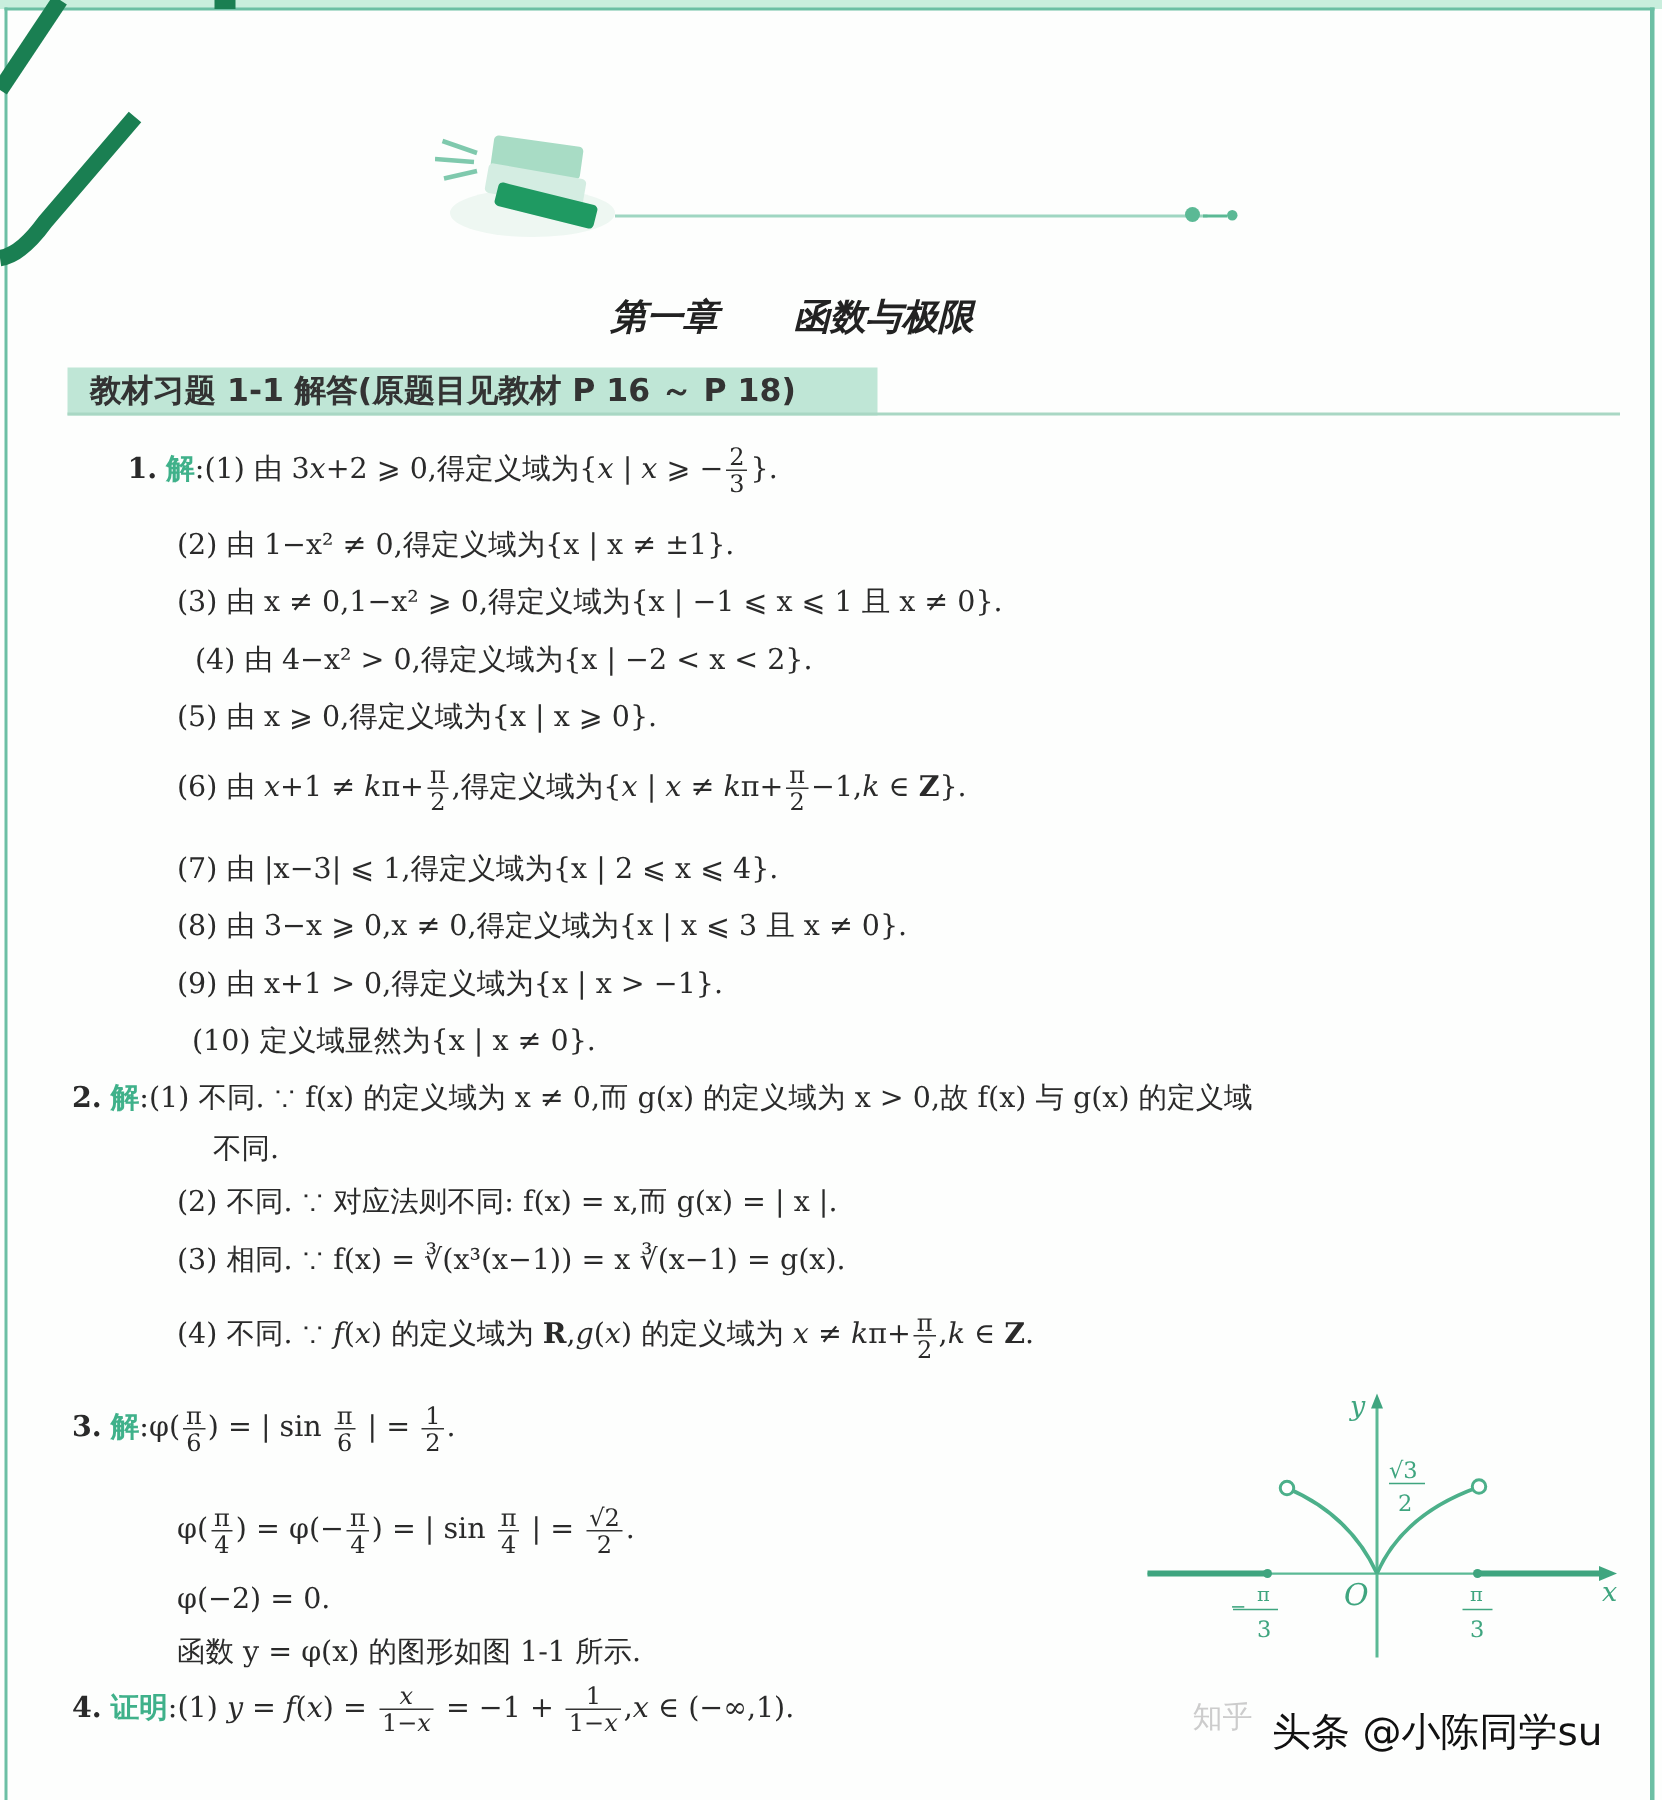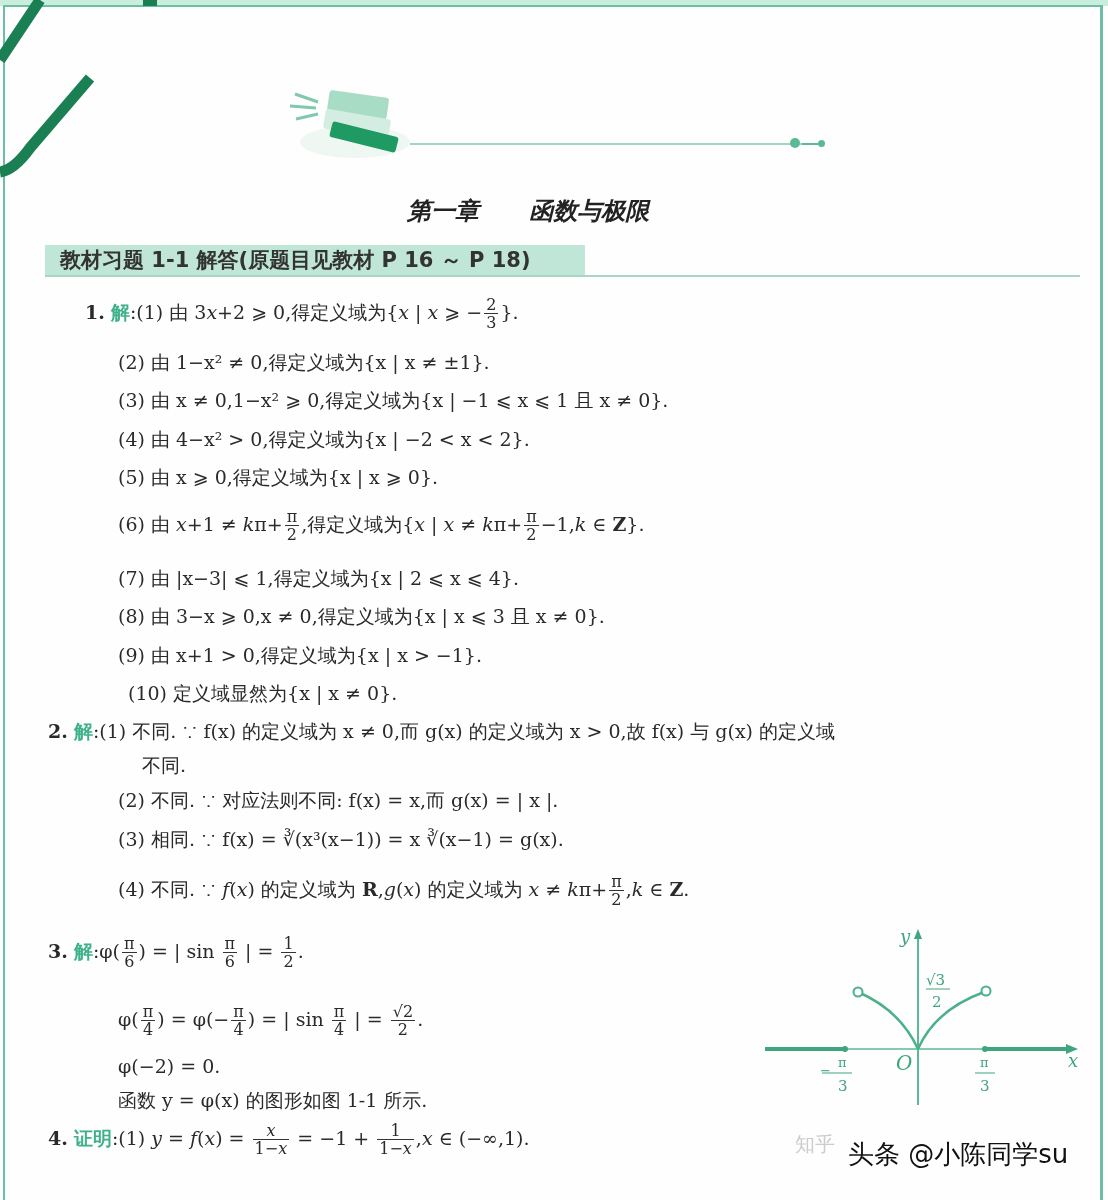--- a/index.html
+++ b/index.html
@@ -95,21 +95,21 @@
 <div class="section-bar"></div>
 <div class="section-rule"></div>
 <div class="section-title">教材习题 1-1 解答(原题目见教材 P 16 ～ P 18)</div>
 
 <div class="line" style="left:48px;top:296px;margin-left:37px;">
   <span class="num">1.</span>
   <span class="jie">解</span><span>:</span>(1) 由 3<i>x</i>+2 ⩾ 0,得定义域为{<i>x</i> | <i>x</i> ⩾ −<span class="frac"><span class="n">2</span><span class="d">3</span></span>}.
 </div>
 <div class="line" style="left:118px;top:350px;">(2) 由 1−x² ≠ 0,得定义域为{x | x ≠ ±1}.</div>
 <div class="line" style="left:118px;top:388px;">(3) 由 x ≠ 0,1−x² ⩾ 0,得定义域为{x | −1 ⩽ x ⩽ 1 且 x ≠ 0}.</div>
-<div class="line" style="left:118px;top:427px;">(4) 由 4−x² &gt; 0,得定义域为{x | −2 &lt; x &lt; 2}.</div>
+<div class="line" style="left:130px;top:427px;">(4) 由 4−x² &gt; 0,得定义域为{x | −2 &lt; x &lt; 2}.</div>
 <div class="line" style="left:118px;top:465px;">(5) 由 x ⩾ 0,得定义域为{x | x ⩾ 0}.</div>
 <div class="line" style="left:118px;top:508px;">
   (6) 由 <i>x</i>+1 ≠ <i>k</i>π+<span class="frac"><span class="n">π</span><span class="d">2</span></span>,得定义域为{<i>x</i> | <i>x</i> ≠ <i>k</i>π+<span class="frac"><span class="n">π</span><span class="d">2</span></span>−1,<i>k</i> ∈ <b>Z</b>}.
 </div>
 <div class="line" style="left:118px;top:566px;">(7) 由 |x−3| ⩽ 1,得定义域为{x | 2 ⩽ x ⩽ 4}.</div>
 <div class="line" style="left:118px;top:604px;">(8) 由 3−x ⩾ 0,x ≠ 0,得定义域为{x | x ⩽ 3 且 x ≠ 0}.</div>
 <div class="line" style="left:118px;top:643px;">(9) 由 x+1 &gt; 0,得定义域为{x | x &gt; −1}.</div>
 <div class="line" style="left:118px;top:681px;margin-left:10px;">(10) 定义域显然为{x | x ≠ 0}.</div>
 
 <div class="line" style="left:48px;top:719px;">

